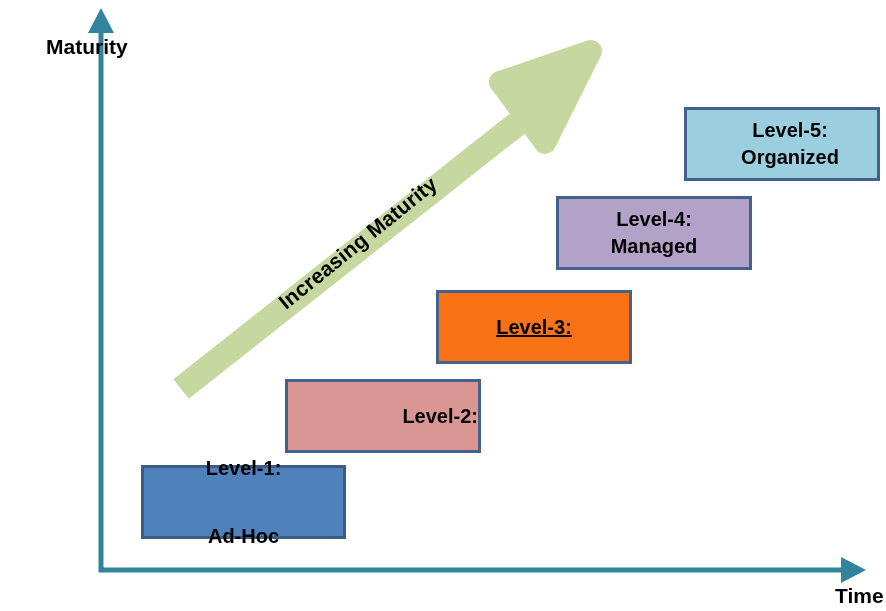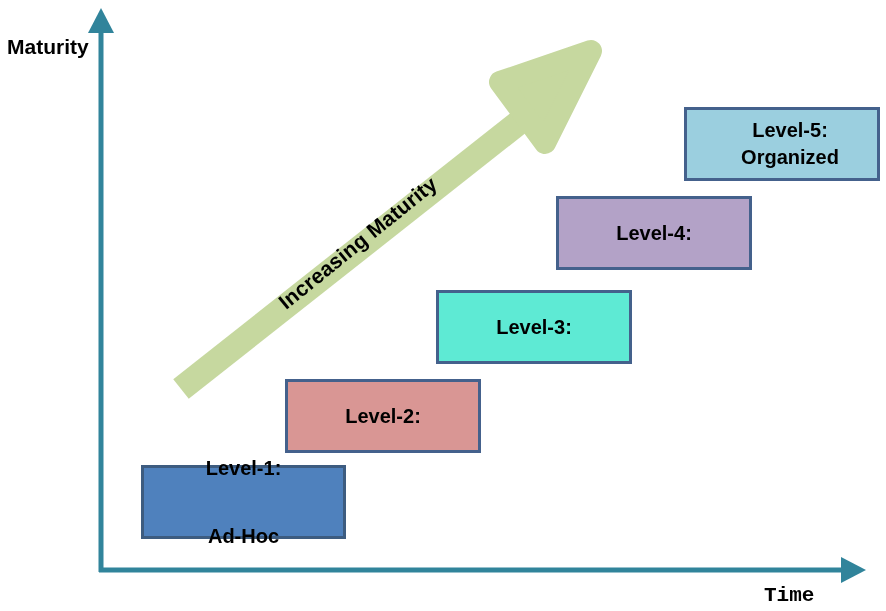--- a/index.html
+++ b/index.html
@@ -21,23 +21,24 @@
     top: 0;
     width: 886px;
     height: 611px;
   }
   .axis-label {
     position: absolute;
     font-size: 21px;
     font-weight: 700;
     color: #000000;
     white-space: nowrap;
+    margin-left: 39px;
   }
   .maturity-label { left: 7px; top: 35px; }
-  .time-label { left: 764px; top: 584px; font-family: Liberation Mono, monospace; }
+  .time-label { left: 796px; top: 584px; }
   .arrow-label {
     position: absolute;
     left: 358px;
     top: 243px;
     transform: translate(-50%, -50%) rotate(-39deg);
     transform-origin: center center;
     font-size: 21px;
     font-weight: 700;
     color: #000000;
     white-space: nowrap;
@@ -53,21 +54,21 @@
     flex-direction: column;
     align-items: center;
     justify-content: center;
     text-align: center;
     font-size: 20px;
     font-weight: 700;
     line-height: 27px;
     color: #000000;
   }
   .level-box-1 { left: 141px; top: 465px; width: 205px; gap: 41px; }
-  .level-box-2 { left: 285px; top: 379px; }
+  .level-box-2 { left: 285px; top: 379px; align-items: flex-end; }
   .level-box-3 { left: 436px; top: 290px; }
   .level-box-4 { left: 556px; top: 196px; }
   .level-box-5 { left: 684px; top: 107px; padding-left: 16px; }
 </style>
 </head>
 <body>
 
 <div class="canvas">
 
   <svg class="svg-layer" viewBox="0 0 886 611" xmlns="http://www.w3.org/2000/svg">
@@ -95,26 +96,27 @@
 
   <div class="level-box level-box-1" style="background-color: rgb(79, 129, 189); border-color: rgb(61, 92, 128);">
     <div>Level-1:</div>
     <div>Ad-Hoc</div>
   </div>
 
   <div class="level-box level-box-2" style="background-color: rgb(217, 150, 148); border-color: rgb(68, 97, 140);">
     <div>Level-2:</div>
   </div>
 
-  <div class="level-box level-box-3" style="background-color: #5eead4; border-color: rgb(68, 97, 140);">
+  <div class="level-box level-box-3" style="background-color: #f97316; border-color: rgb(68, 97, 140); text-decoration: underline;">
     <div>Level-3:</div>
   </div>
 
   <div class="level-box level-box-4" style="background-color: rgb(179, 162, 199); border-color: rgb(68, 97, 140);">
     <div>Level-4:</div>
+    <div>Managed</div>
   </div>
 
   <div class="level-box level-box-5" style="background-color: rgb(155, 207, 223); border-color: rgb(68, 97, 140);">
     <div>Level-5:</div>
     <div>Organized</div>
   </div>
 
 </div>
 
 </body></html>

